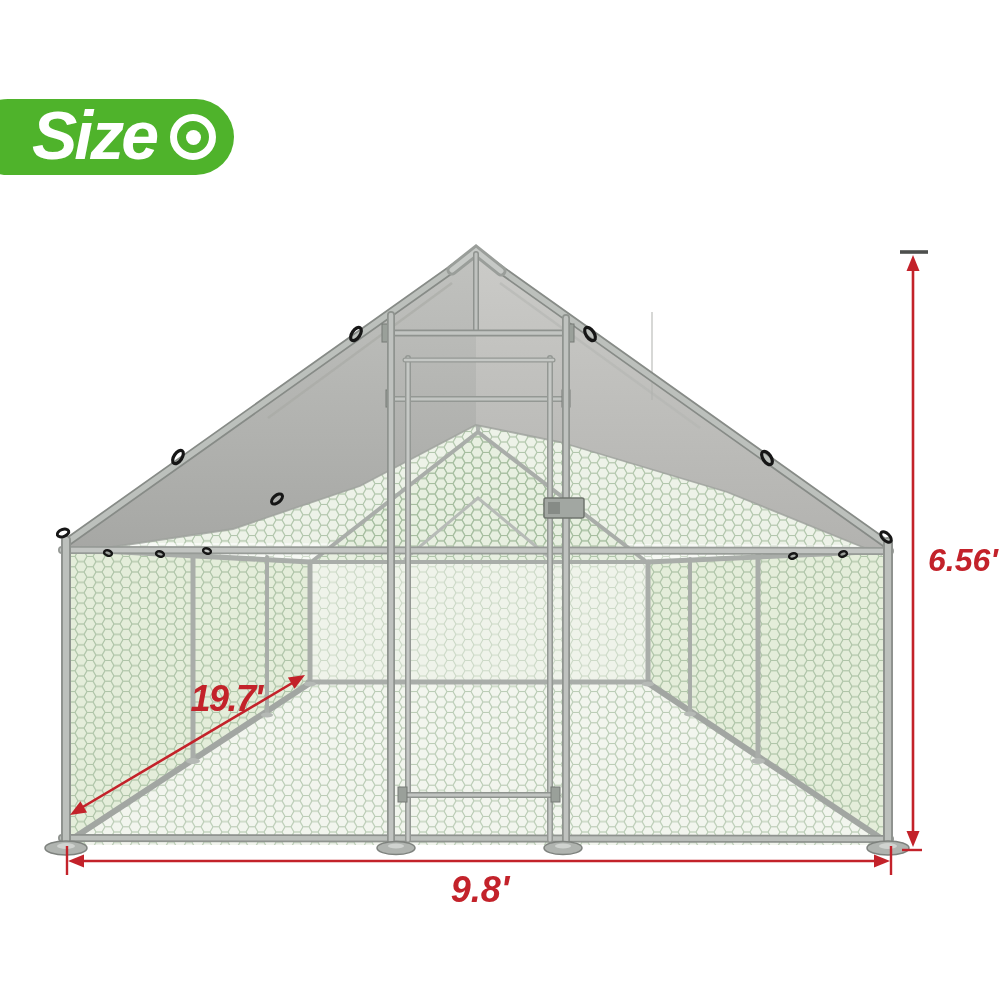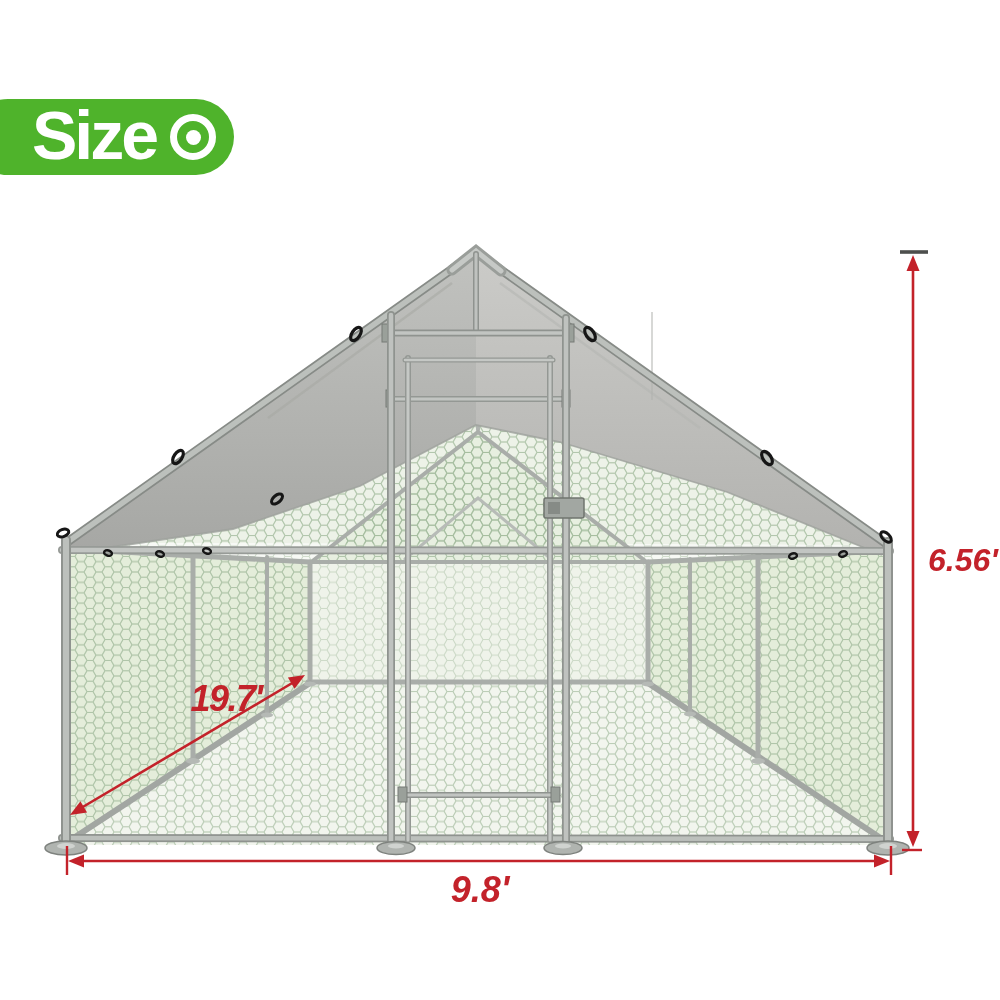--- a/index.html
+++ b/index.html
@@ -1,21 +1,21 @@
 <!DOCTYPE html>
 <html><head>
 <meta charset="utf-8">
 <style>
   html,body{margin:0;padding:0;background:#fff;}
   #screen{position:relative;width:1000px;height:1000px;background:#ffffff;overflow:hidden;
           font-family:"Liberation Sans",sans-serif;}
   #diagram{position:absolute;left:0;top:0;width:1000px;height:1000px;}
   .size-badge{position:absolute;left:-30px;top:99px;width:264px;height:76px;
       border-radius:38px;display:flex;align-items:center;box-sizing:border-box;}
-  .size-badge .label{margin-left:62px;color:#ffffff;font-weight:700;
+  .size-badge .label{margin-left:62px;color:#ffffff;font-style:italic;font-weight:700;
       font-size:68px;letter-spacing:-3px;line-height:1;transform:translateY(-2px);}
   .target{width:46px;height:46px;border:7px solid #ffffff;border-radius:50%;
       margin-left:14px;display:flex;align-items:center;justify-content:center;box-sizing:border-box;}
   .target .dot{width:15px;height:15px;background:#ffffff;border-radius:50%;}
   text.dim{font-style:italic;font-weight:700;}
 </style>
 </head>
 <body>
 
 <div id="screen">

